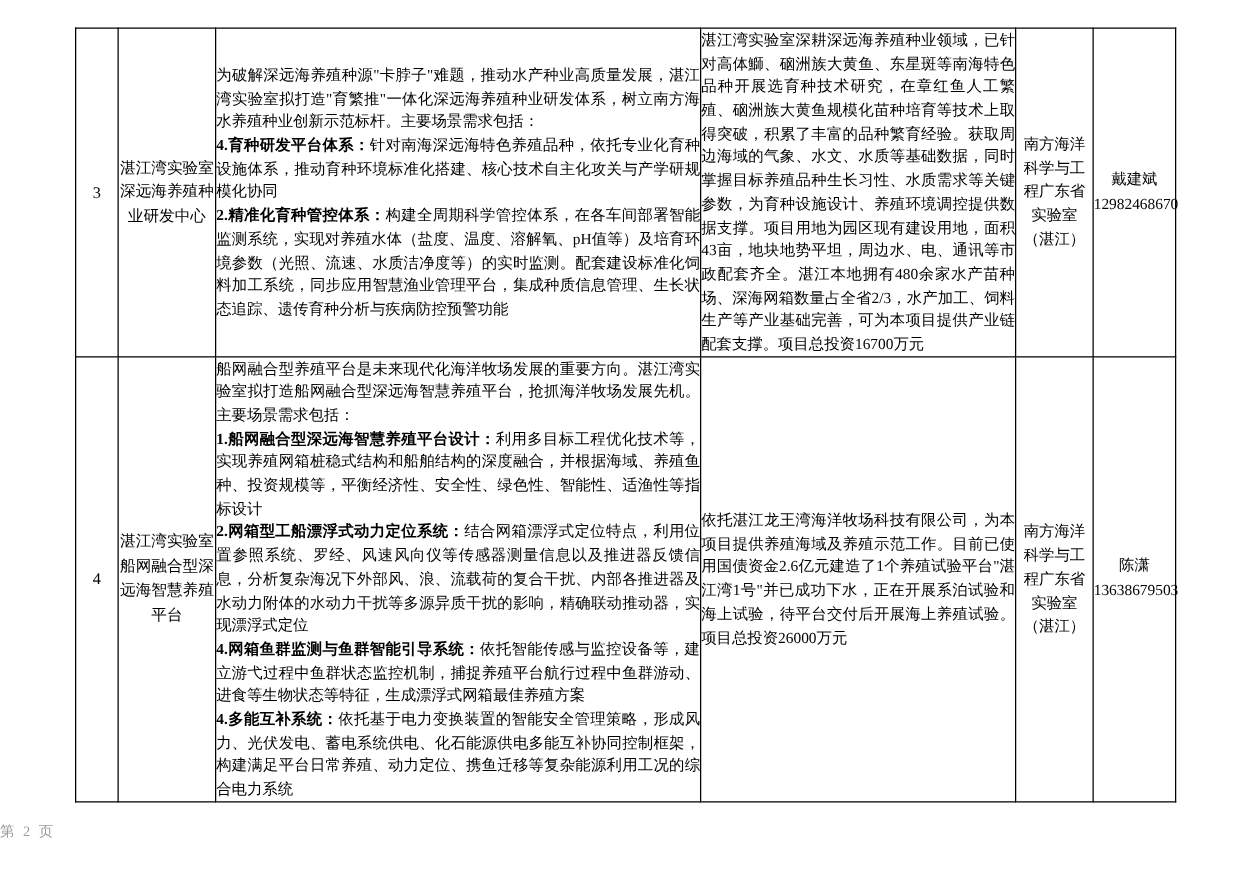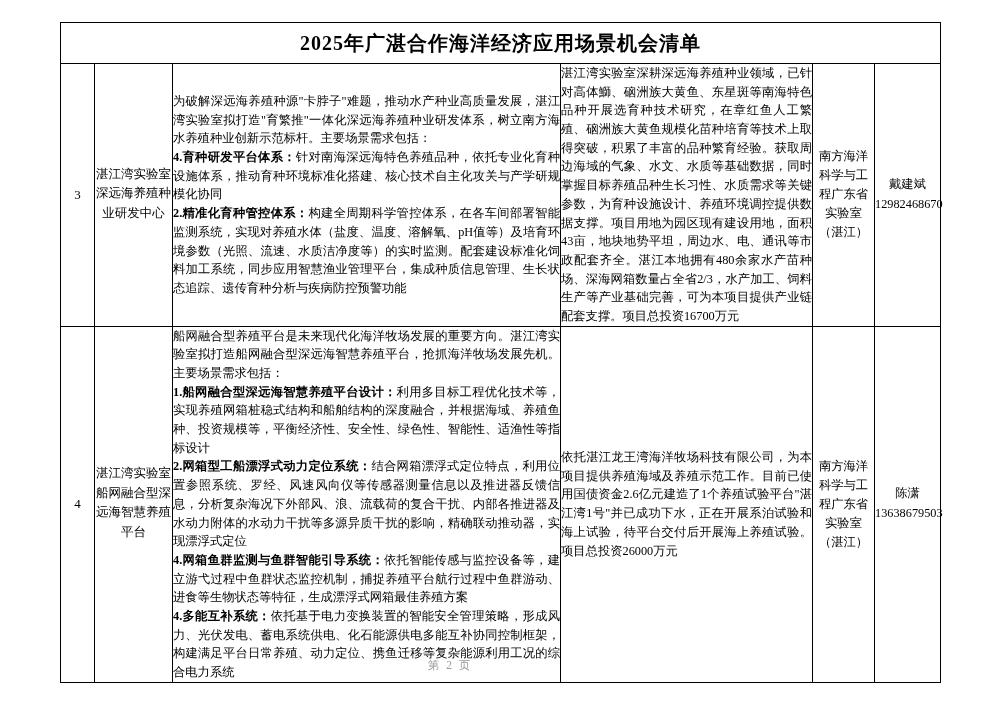--- a/index.html
+++ b/index.html
@@ -58,21 +58,20 @@
     text-align: center;
     font-size: 13px;
     font-weight: normal;
   }
   td.name {
     text-align: center;
     font-size: 12.5px;
     line-height: 1.55;
     padding: 4px 3px;
     word-break: break-all;
-    font-family: Liberation Mono, monospace;
   }
   td.req {
     text-align: justify;
     text-justify: inter-ideograph;
     font-size: 12.3px;
     line-height: 1.52;
     padding: 6px 5px;
     vertical-align: top;
   }
   td.base {
@@ -109,44 +108,40 @@
     font-weight: bold;
   }
   .row3 .req, .row3 .base { height: 196px; }
   .row4 .req, .row4 .base { height: 318px; }
 
   .footer {
     position: absolute;
     left: 0;
     top: 658px;
     width: 900px;
-    text-align: center;
     font-size: 11.5px;
     color: #9a9a9a;
     letter-spacing: 2px;
     font-family: "Liberation Serif", "DejaVu Serif", serif;
   }
 </style>
 </head>
 <body>
 
 <div class="page">
   <table class="sheet">
     <colgroup>
       <col class="c-seq">
         <col class="c-name">
         <col class="c-req">
       <col class="c-base">
         <col class="c-own">
         <col class="c-con">
     </colgroup>
     <tbody>
-      <tr>
-        <td class="title-cell" colspan="6">2025年广湛合作海洋经济应用场景机会清单</td>
-      </tr>
 
       <tr class="row3">
         <td class="seq">3</td>
         <td class="name">湛江湾实验室深远海养殖种业研发中心</td>
         <td class="req">
           <p class="intro">为破解深远海养殖种源"卡脖子"难题，推动水产种业高质量发展，湛江湾实验室拟打造"育繁推"一体化深远海养殖种业研发体系，树立南方海水养殖种业创新示范标杆。主要场景需求包括：</p>
           <p class="item"><span class="lead">4.育种研发平台体系：</span><span>针对南海深远海特色养殖品种，依托专业化育种设施体系，推动育种环境标准化搭建、核心技术自主化攻关与产学研规模化协同</span></p>
           <p class="item"><span class="lead">2.精准化育种管控体系：</span><span>构建全周期科学管控体系，在各车间部署智能监测系统，实现对养殖水体（盐度、温度、溶解氧、pH值等）及培育环境参数（光照、流速、水质洁净度等）的实时监测。配套建设标准化饲料加工系统，同步应用智慧渔业管理平台，集成种质信息管理、生长状态追踪、遗传育种分析与疾病防控预警功能</span></p>
         </td>
         <td class="base">

